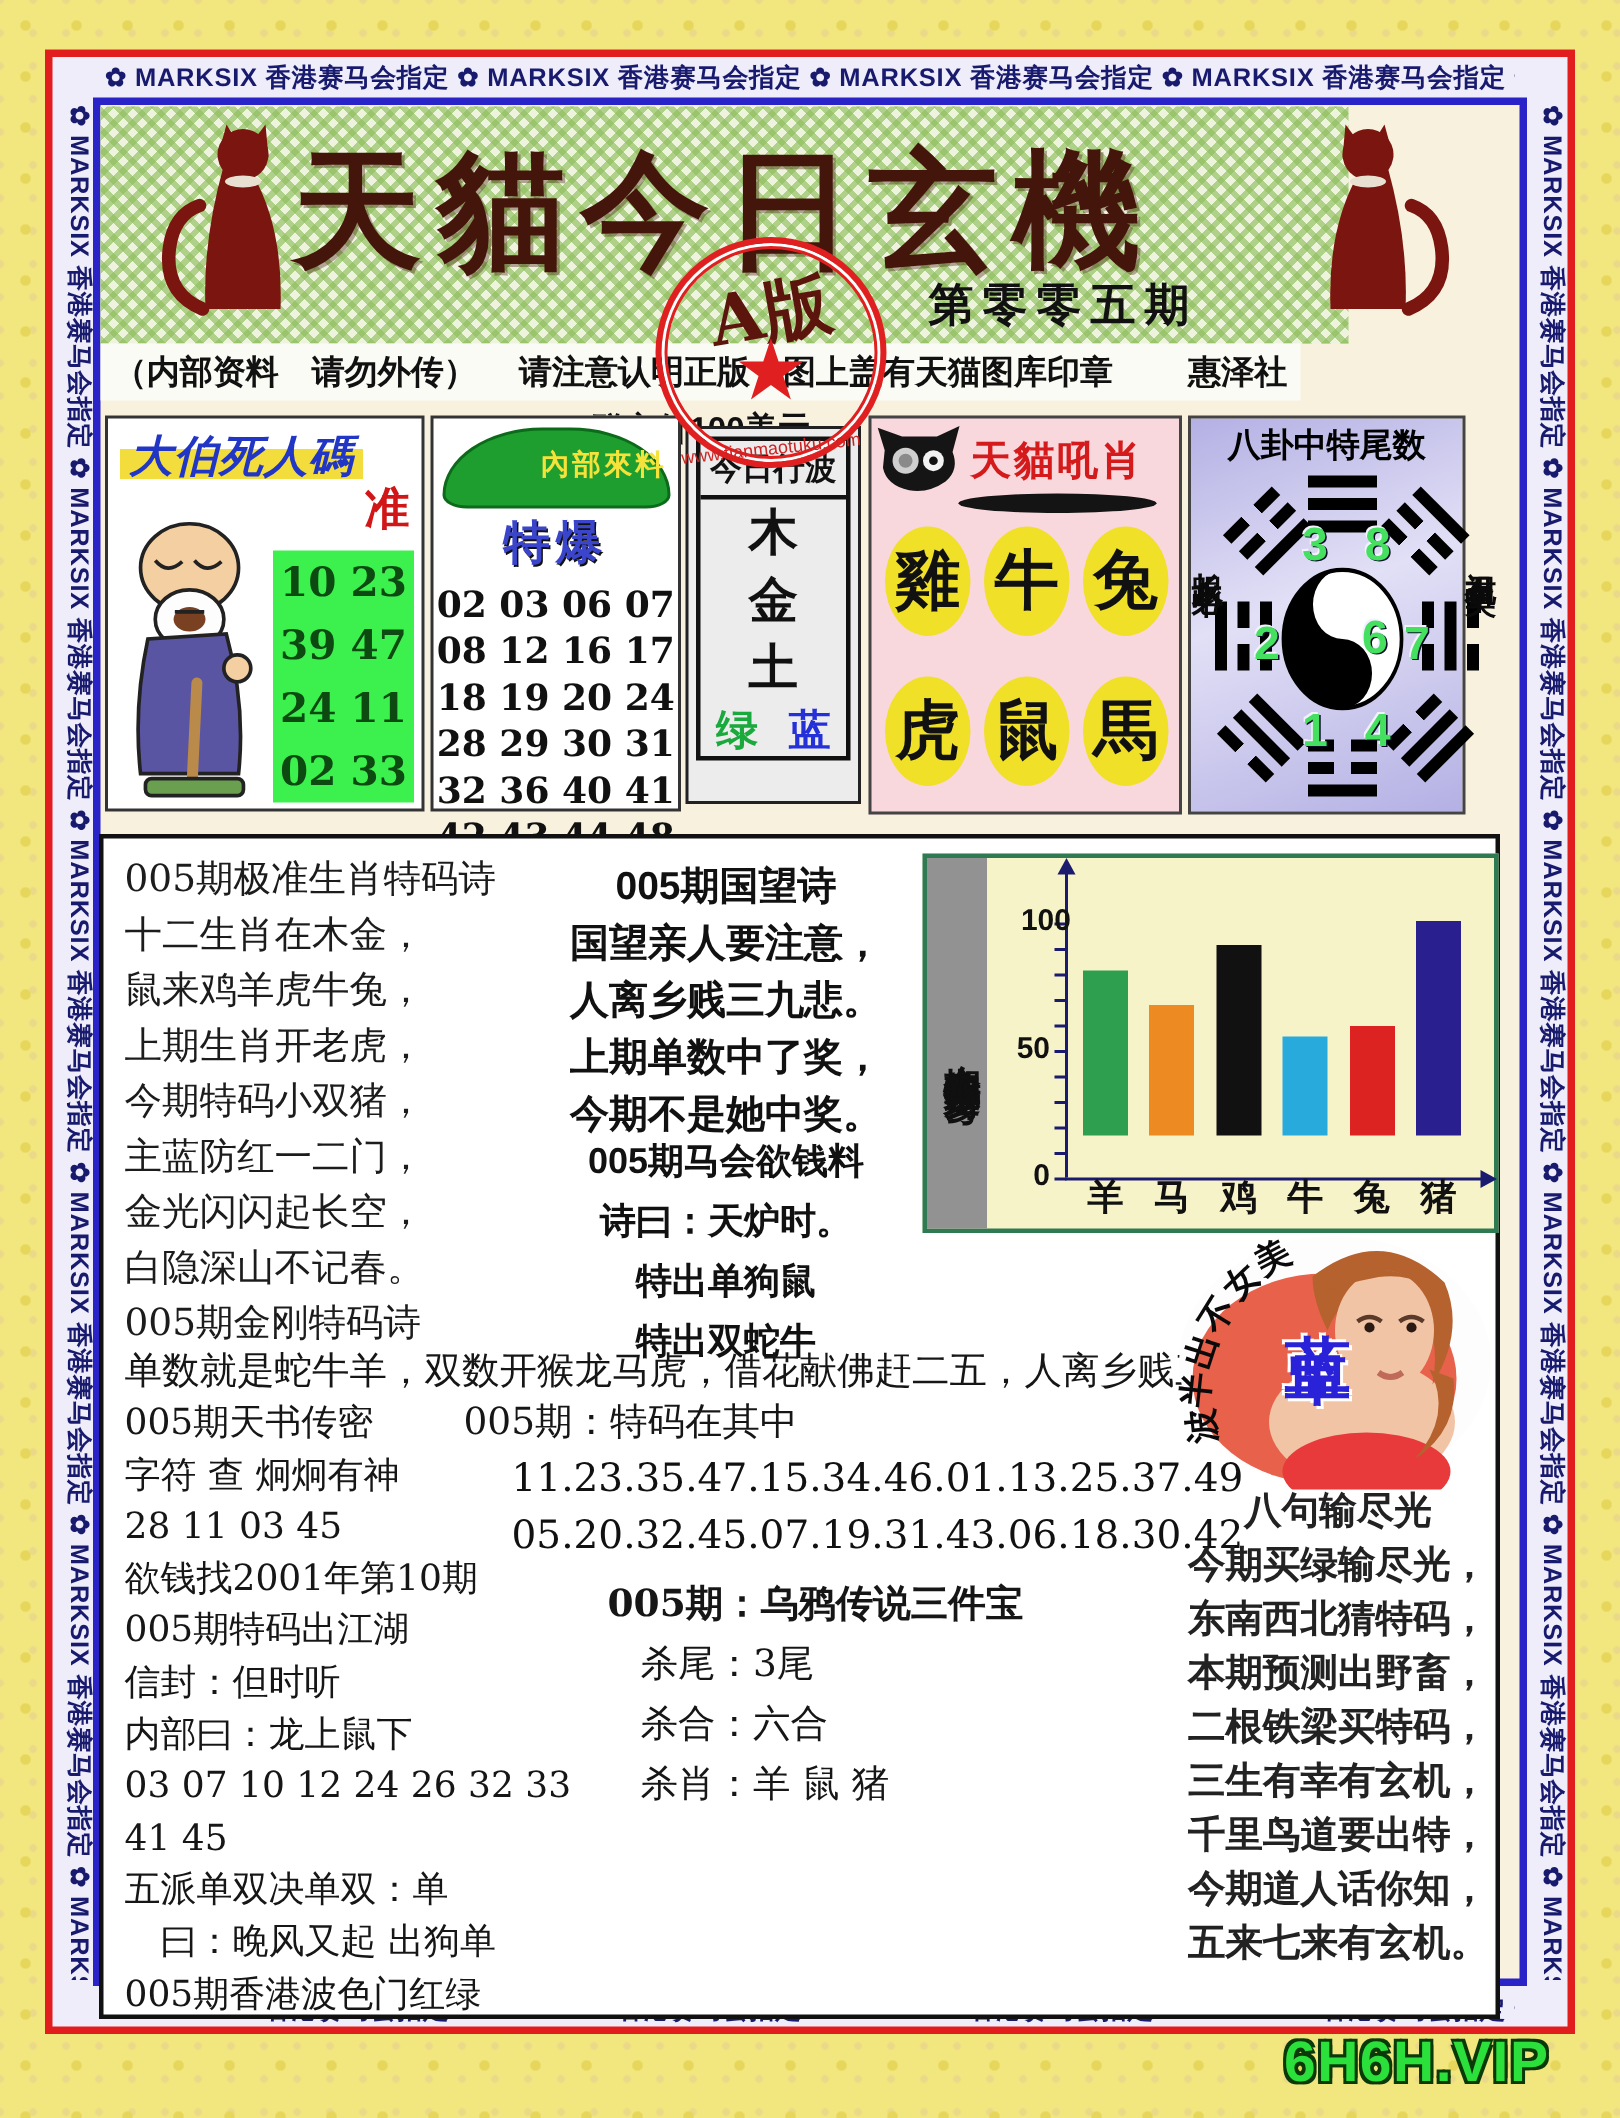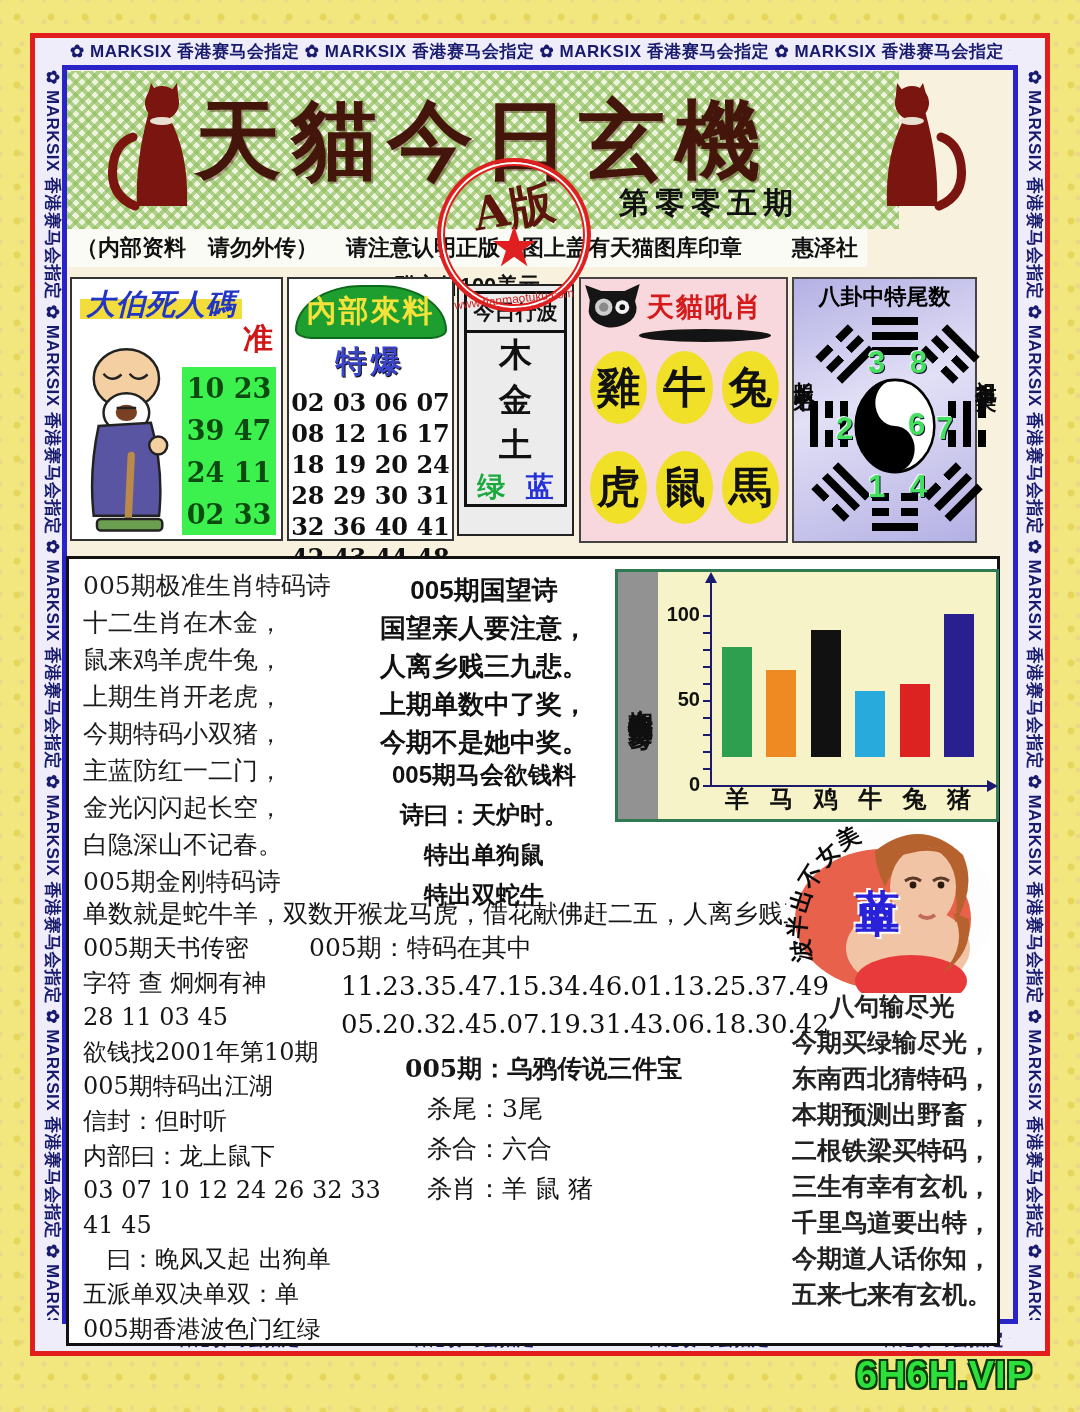--- a/index.html
+++ b/index.html
@@ -43,22 +43,22 @@
   #box-dead{left:70px;top:277px;width:213px;height:264px;}
   #dead-title{position:absolute;left:8px;top:6px;font-size:29px;font-weight:900;font-style:italic;color:#2236c6;
     background:linear-gradient(transparent 35%,#f2dd3d 35% 85%,transparent 85%);padding:0 6px;letter-spacing:1px;}
   #dead-acc{position:absolute;right:8px;top:40px;font-size:30px;font-weight:900;color:#d01616;font-family:"DejaVu Serif",serif;}
   #oldman{position:absolute;left:2px;top:62px;width:108px;height:196px;}
   #dead-grid{position:absolute;left:110px;top:88px;width:94px;height:168px;background:#3cf04e;
     display:flex;flex-direction:column;justify-content:space-around;text-align:center;
     font-family:"DejaVu Serif",serif;font-weight:bold;font-size:27px;color:#0c4a12;}
   #box-internal{left:287px;top:277px;width:167px;height:264px;}
   #arc-banner{margin:6px auto 0;width:148px;height:50px;background:#1f9e30;border:2px solid #0c6a1a;
-    border-radius:74px 74px 18px 18px / 50px 50px 10px 10px;color:#f5e23a;font-weight:900;font-size:30px;
-    text-align:center;line-height:48px;letter-spacing:2px;}
+    border-radius:74px 74px 18px 18px / 50px 50px 10px 10px;color:#f5e23a;font-weight:900;font-size:19px;
+    text-align:right;line-height:48px;letter-spacing:2px;}
   #tebao{text-align:center;font-size:31px;font-weight:900;color:#3a45cc;letter-spacing:4px;
     text-shadow:1px 1px 0 #111;margin-top:2px;}
   #internal-rows{margin-top:4px;text-align:center;font-family:"DejaVu Serif",serif;font-weight:bold;
     font-size:24px;color:#111;line-height:31px;}
   #box-wave{left:457px;top:284px;width:117px;height:252px;background:#ececec;border:2px solid #222;}
   #wave-inner{margin:5px;border:3px solid #111;height:216px;box-sizing:border-box;display:flex;flex-direction:column;}
   #wave-title{border-bottom:3px solid #111;text-align:center;font-size:21px;font-weight:bold;padding:4px 0;color:#111;}
   #wave-items{flex:1;display:flex;flex-direction:column;justify-content:space-around;text-align:center;
     font-size:33px;font-weight:bold;color:#111;}
   #wave-colors{display:flex;justify-content:space-around;padding-bottom:8px;font-size:28px;font-weight:900;}
@@ -356,37 +356,37 @@
           <div class="tick" style="top: 179px;"></div>
           <div class="tick" style="top: 162px;"></div>
           <div class="tick" style="top: 145px;"></div>
           <div class="tick" style="top: 128px;"></div>
           <div class="ticklabel" style="top: 116px;">50</div>
           <div class="tick" style="top: 111px;"></div>
           <div class="tick" style="top: 94px;"></div>
           <div class="tick" style="top: 77px;"></div>
           <div class="tick" style="top: 60px;"></div>
           <div class="tick" style="top: 43px;"></div>
-          <div class="ticklabel" style="top: 31px;">100</div>
+          <div class="ticklabel" style="top: 31px; margin-left: 14px;">100</div>
         </div>
     </div>
 
     <div id="oddline" class="ser">单数就是蛇牛羊，双数开猴龙马虎，借花献佛赶二五，人离乡贱三九悲。</div>
 
     <div id="tianshu" class="ser">
       <div>005期天书传密</div>
       <div>字符 查 炯炯有神</div>
       <div>28 11 03 45</div>
       <div>欲钱找2001年第10期</div>
       <div>005期特码出江湖</div>
       <div>信封：但时听</div>
       <div>内部曰：龙上鼠下</div>
       <div>03 07 10 12 24 26 32 33 41 45</div>
+      <div>五派单双决单双：单</div>
       <div>　曰：晚风又起 出狗单</div>
-      <div>五派单双决单双：单</div>
       <div>005期香港波色门红绿</div>
     </div>
 
     <div id="special-title" class="ser">005期：特码在其中</div>
     <div id="special-rows" class="ser">
       <div>11.23.35.47.15.34.46.01.13.25.37.49</div>
       <div>05.20.32.45.07.19.31.43.06.18.30.42</div>
     </div>
 
     <div id="crow" class="ser">

